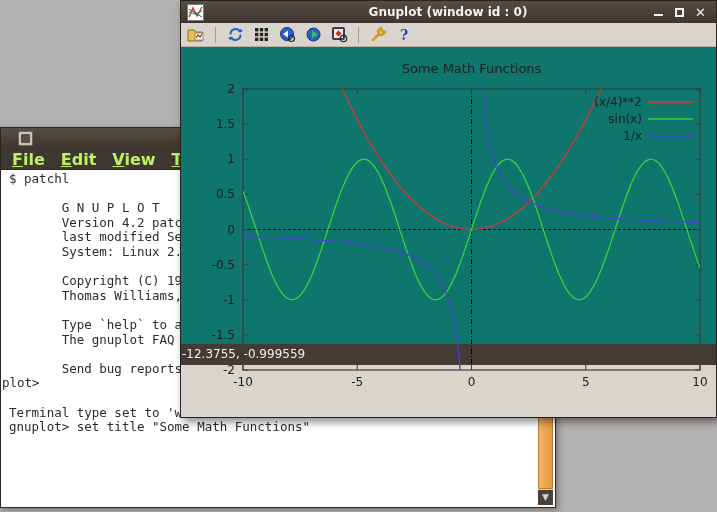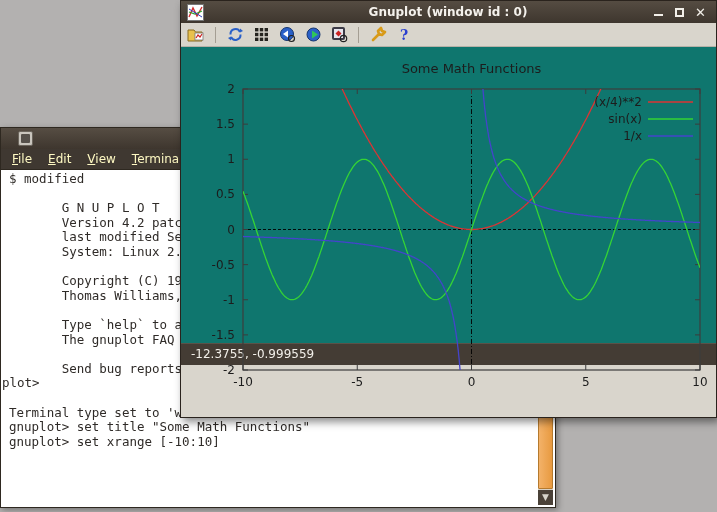--- a/index.html
+++ b/index.html
@@ -12,21 +12,21 @@
     background:#ffffff;border:1px solid #2e2820;box-shadow:2px 2px 6px rgba(0,0,0,.35);
     z-index:1;box-sizing:border-box;}
   .term-titlebar{height:21px;background:linear-gradient(#564d43,#3e362e);
     display:flex;align-items:center;padding-left:17px;}
   .term-app-icon{width:13px;height:13px;background:#c9c5bd;border:1px solid #6b655c;
     border-radius:2px;position:relative;}
   .term-app-icon::after{content:"";position:absolute;left:2px;top:2px;right:2px;bottom:2px;
     background:#55504a;border-radius:1px;}
   .term-menubar{height:20px;background:#3f3831;display:flex;align-items:center;
     padding-left:4px;gap:2px;border-bottom:1px solid #2e2820;}
-  .menu-item{color:#fef9c3;font-size:12px;padding:2px 7px;cursor:default;}
+  .menu-item{color:#bef264;font-size:16px;padding:2px 7px;cursor:default;font-weight:bold;}
   .term-content{position:absolute;top:42px;left:2px;right:17px;bottom:2px;
     background:#fff;overflow:hidden;padding:2px 0 0 6px;}
   .tline{font-family:"DejaVu Sans Mono",monospace;font-size:12.5px;line-height:14.6px;
     color:#2f2b28;white-space:pre;}
   .tline.outdent{margin-left:-7px;}
   .cursor{display:inline-block;width:7px;height:12px;border:1px solid #2f2b28;
     vertical-align:-2px;background:#fff;}
   .term-scrollbar{position:absolute;top:42px;right:2px;bottom:2px;width:15px;
     background:#d8d0c4;}
   .scroll-thumb{position:absolute;top:0;left:0;right:0;bottom:16px;
@@ -49,59 +49,58 @@
   .ctrl{width:11px;height:11px;position:relative;cursor:default;}
   .ctrl-min::after{content:"";position:absolute;left:1px;right:1px;bottom:2px;height:2px;background:#f2efe9;}
   .ctrl-max::after{content:"";position:absolute;inset:1px;border:2px solid #f2efe9;}
   .ctrl-close{color:#f2efe9;font-weight:bold;font-size:13px;line-height:11px;text-align:center;}
   .gp-toolbar{height:23px;background:#d9d5cc;display:flex;align-items:center;
     gap:6px;padding-left:5px;border-bottom:1px solid #b6b1a7;}
   .tb-btn{width:20px;height:19px;display:flex;align-items:center;justify-content:center;}
   .tb-sep{width:1px;height:16px;background:#a49e93;margin:0 3px;}
   .gp-canvas{position:relative;height:296px;background:#0f766e;}
   .gp-statusbar{height:21px;background:#443c34;border-top:1px solid #5a5248;
-    color:#f2efe9;font-size:12px;line-height:20px;padding-left:10px;
+    color:#f2efe9;font-size:12px;line-height:20px;padding-left:1px;
     font-family:"DejaVu Sans",sans-serif;}
 </style>
 </head>
 <body>
 
 <div class="desktop">
 
   <div class="term-win">
     <div class="term-titlebar">
       <span class="term-app-icon"></span>
     </div>
     <div class="term-menubar" id="menubar">
         <span class="menu-item"><u>F</u>ile</span>
         <span class="menu-item"><u>E</u>dit</span>
         <span class="menu-item"><u>V</u>iew</span>
         <span class="menu-item"><u>T</u>erminal</span>
         <span class="menu-item"><u>H</u>elp</span>
       </div>
     <div class="term-content" id="term-lines">
-        <div class="tline"><span>$ modified</span></div>
+        <div class="tline"><span>$ patchl</span></div>
         <div class="tline">&nbsp;</div>
         <div class="tline"><span>       G N U P L O T</span></div>
         <div class="tline"><span>       Version 4.2 patchl</span></div>
         <div class="tline"><span>       last modified Sep </span></div>
         <div class="tline"><span>       System: Linux 2.6.</span></div>
         <div class="tline">&nbsp;</div>
         <div class="tline"><span>       Copyright (C) 1986</span></div>
         <div class="tline"><span>       Thomas Williams, C</span></div>
         <div class="tline">&nbsp;</div>
         <div class="tline"><span>       Type `help` to acc</span></div>
         <div class="tline"><span>       The gnuplot FAQ is</span></div>
         <div class="tline">&nbsp;</div>
         <div class="tline"><span>       Send bug reports a</span></div>
         <div class="tline outdent"><span>plot&gt;</span></div>
         <div class="tline">&nbsp;</div>
         <div class="tline"><span>Terminal type set to 'wxt'</span></div>
         <div class="tline"><span>gnuplot&gt; set title "Some Math Functions"</span></div>
-        <div class="tline"><span>gnuplot&gt; set xrange [-10:10]</span></div>
       </div>
     <div class="term-scrollbar">
       <div class="scroll-thumb"></div>
       <div class="scroll-btn">▼</div>
     </div>
   </div>
 
   <div class="gp-win">
     <div class="gp-titlebar">
       <span class="gp-app-icon">

